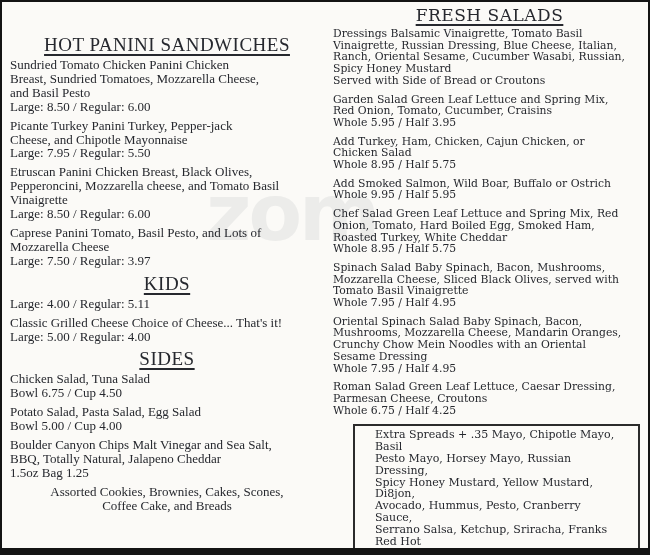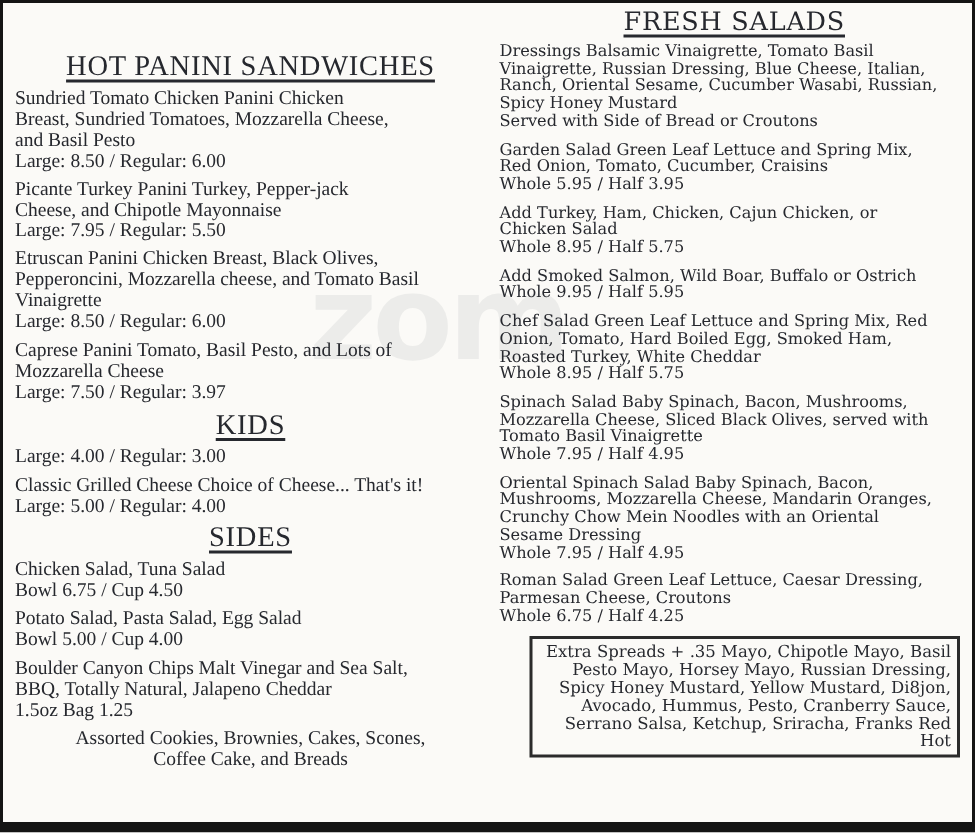--- a/index.html
+++ b/index.html
@@ -43,22 +43,22 @@
   .item { margin-bottom:5px; }
   .col-right .item { margin-bottom:7px; }
   .desc, .price, .footer-note, .extras-box { white-space:pre-line; }
   .footer-note {
     text-align:center; margin-top:3px;
     font-size:13px; line-height:14.5px;
   }
   .extras-box {
     border:2px solid #2b2b2b;
     margin:8px 6px 0 20px;
-    padding:3px 4px;
-    text-align:right;
+    padding:3px 20px;
+    text-align:left;
     font-size:11px; line-height:11.8px;
   }
 </style>
 </head>
 <body>
 
 <div class="page">
 
   <div class="watermark">zom</div>
 
@@ -88,21 +88,21 @@
         <div class="desc">Caprese Panini Tomato, Basil Pesto, and Lots of
 Mozzarella Cheese</div>
         <div class="price">Large: 7.50 / Regular: 3.97</div>
       </div>
     </div>
 
     <div>
       <div class="heading">KIDS</div>
 
       <div class="item">
-        <div class="price">Large: 4.00 / Regular: 3.00</div>
+        <div class="price">Large: 4.00 / Regular: 5.11</div>
       </div>
       <div class="item">
         <div class="desc">Classic Grilled Cheese Choice of Cheese... That's it!</div>
         <div class="price">Large: 5.00 / Regular: 4.00</div>
       </div>
     </div>
 
     <div>
       <div class="heading">SIDES</div>
 

